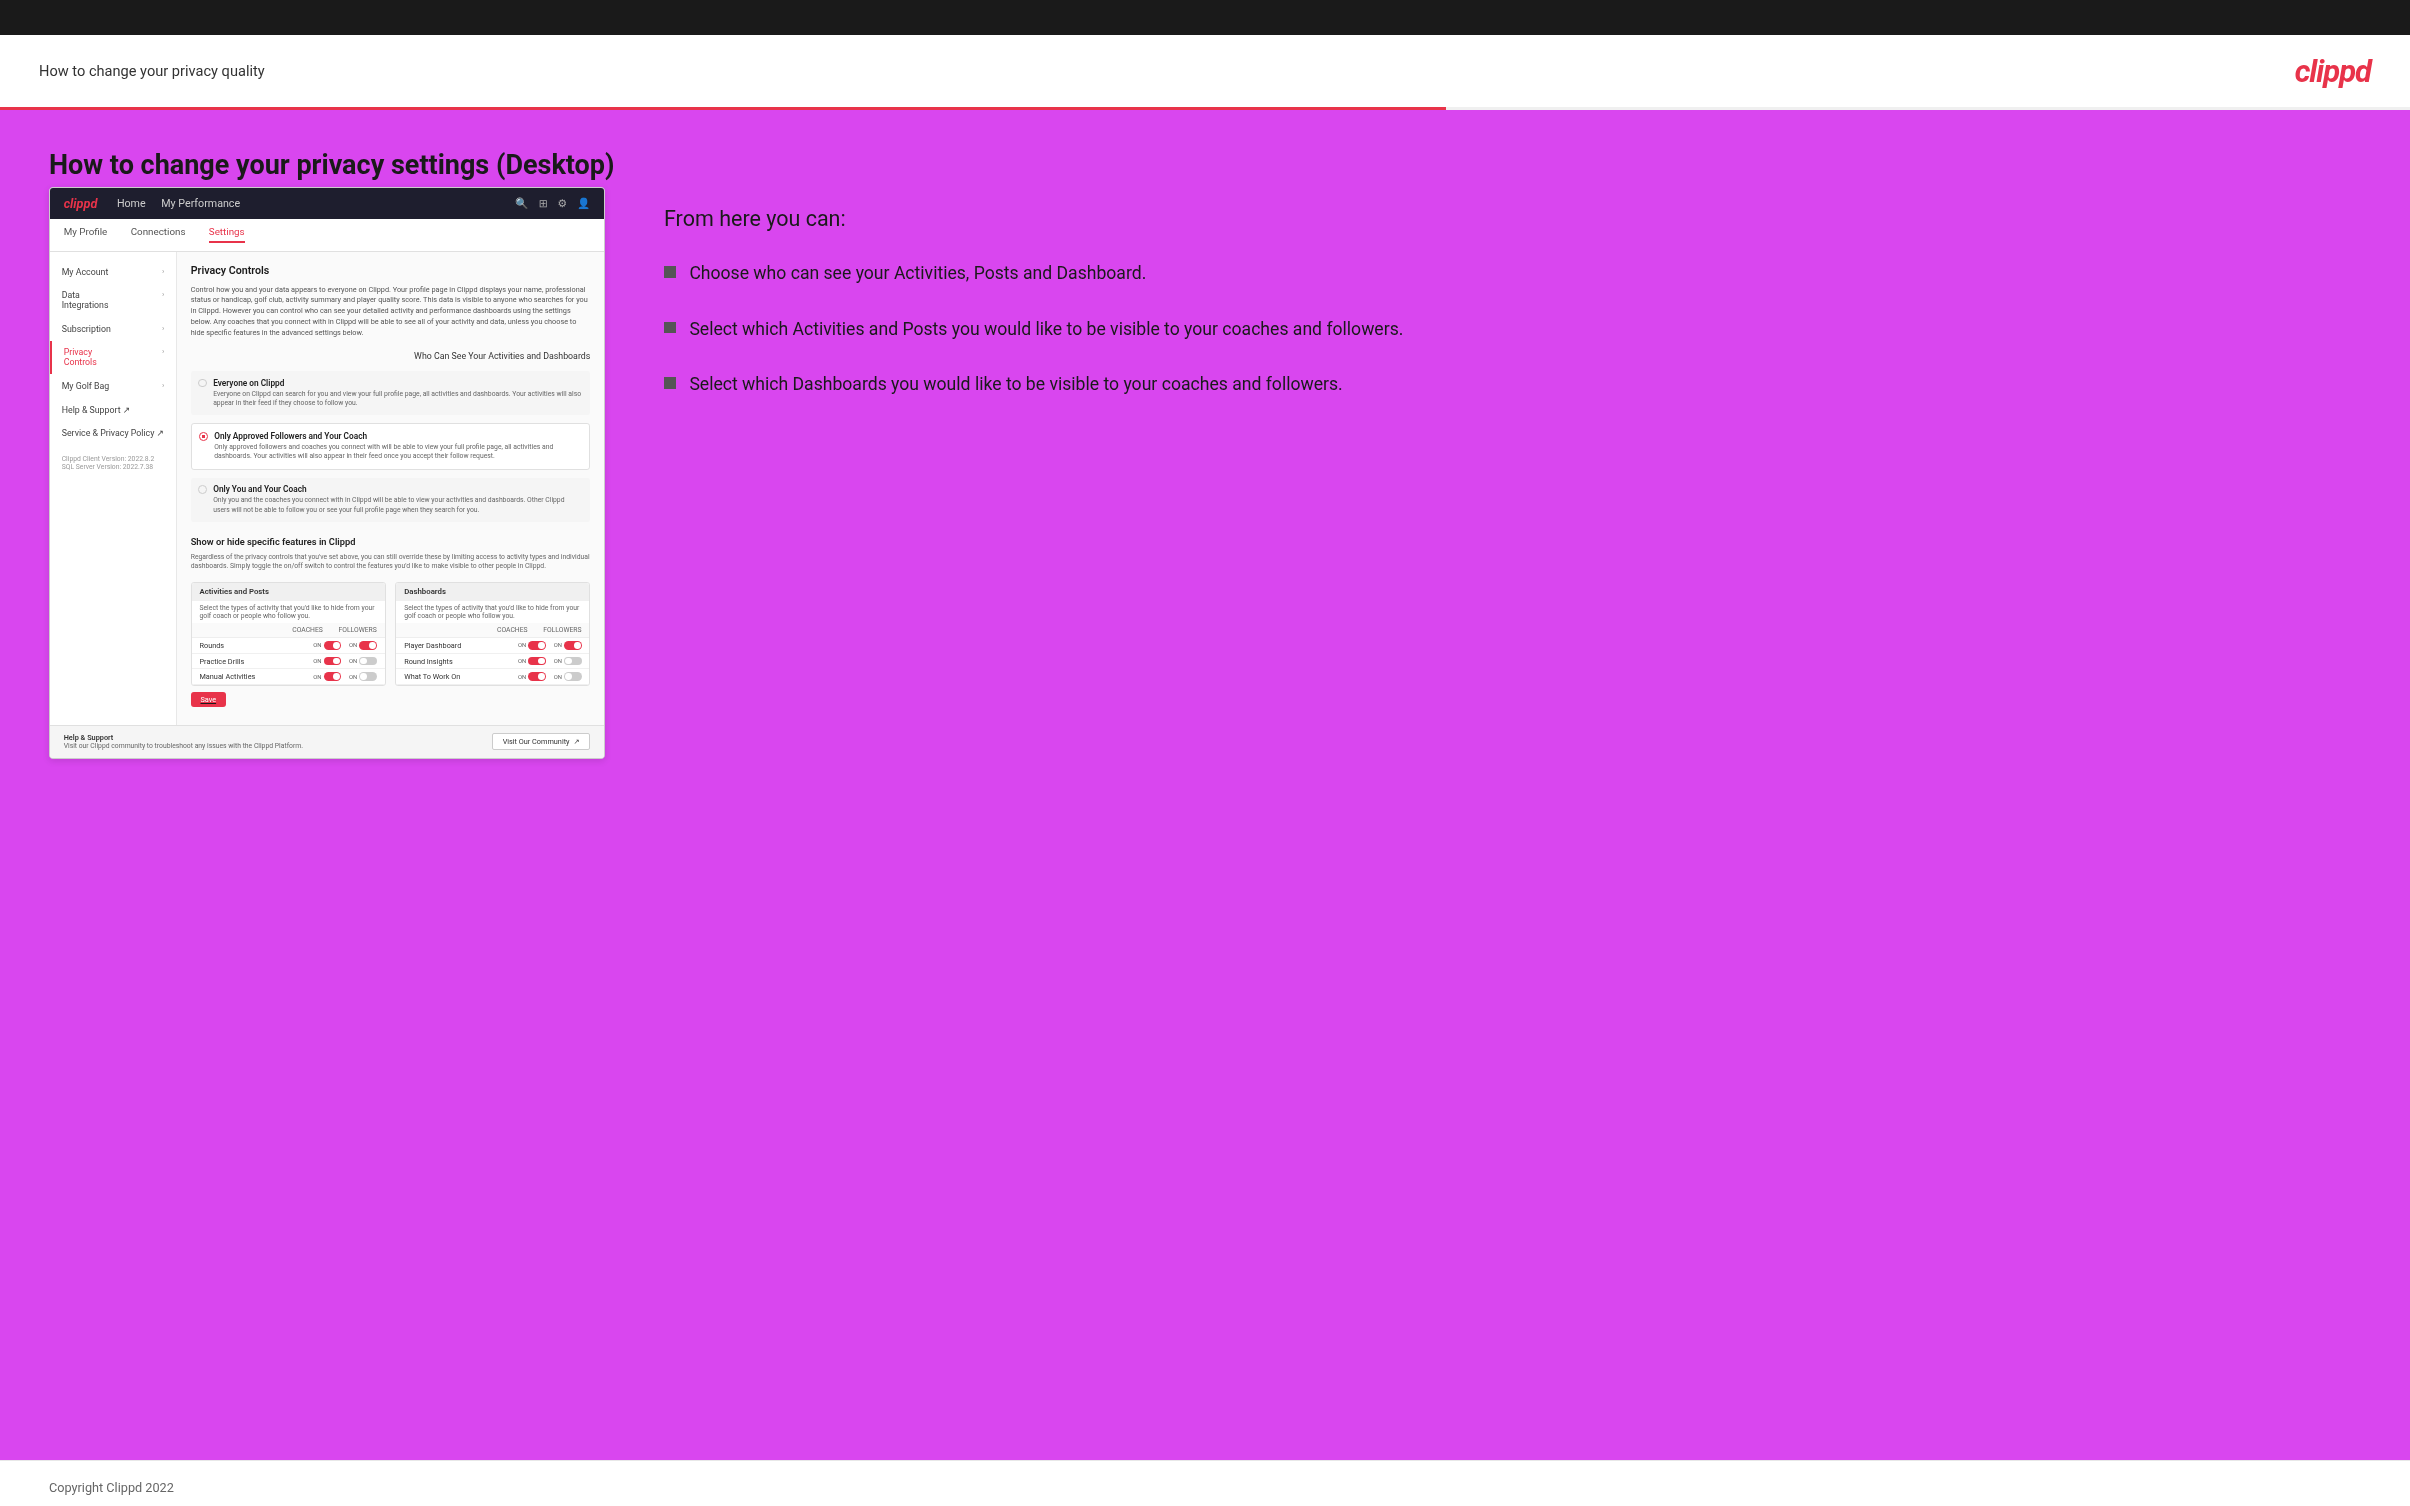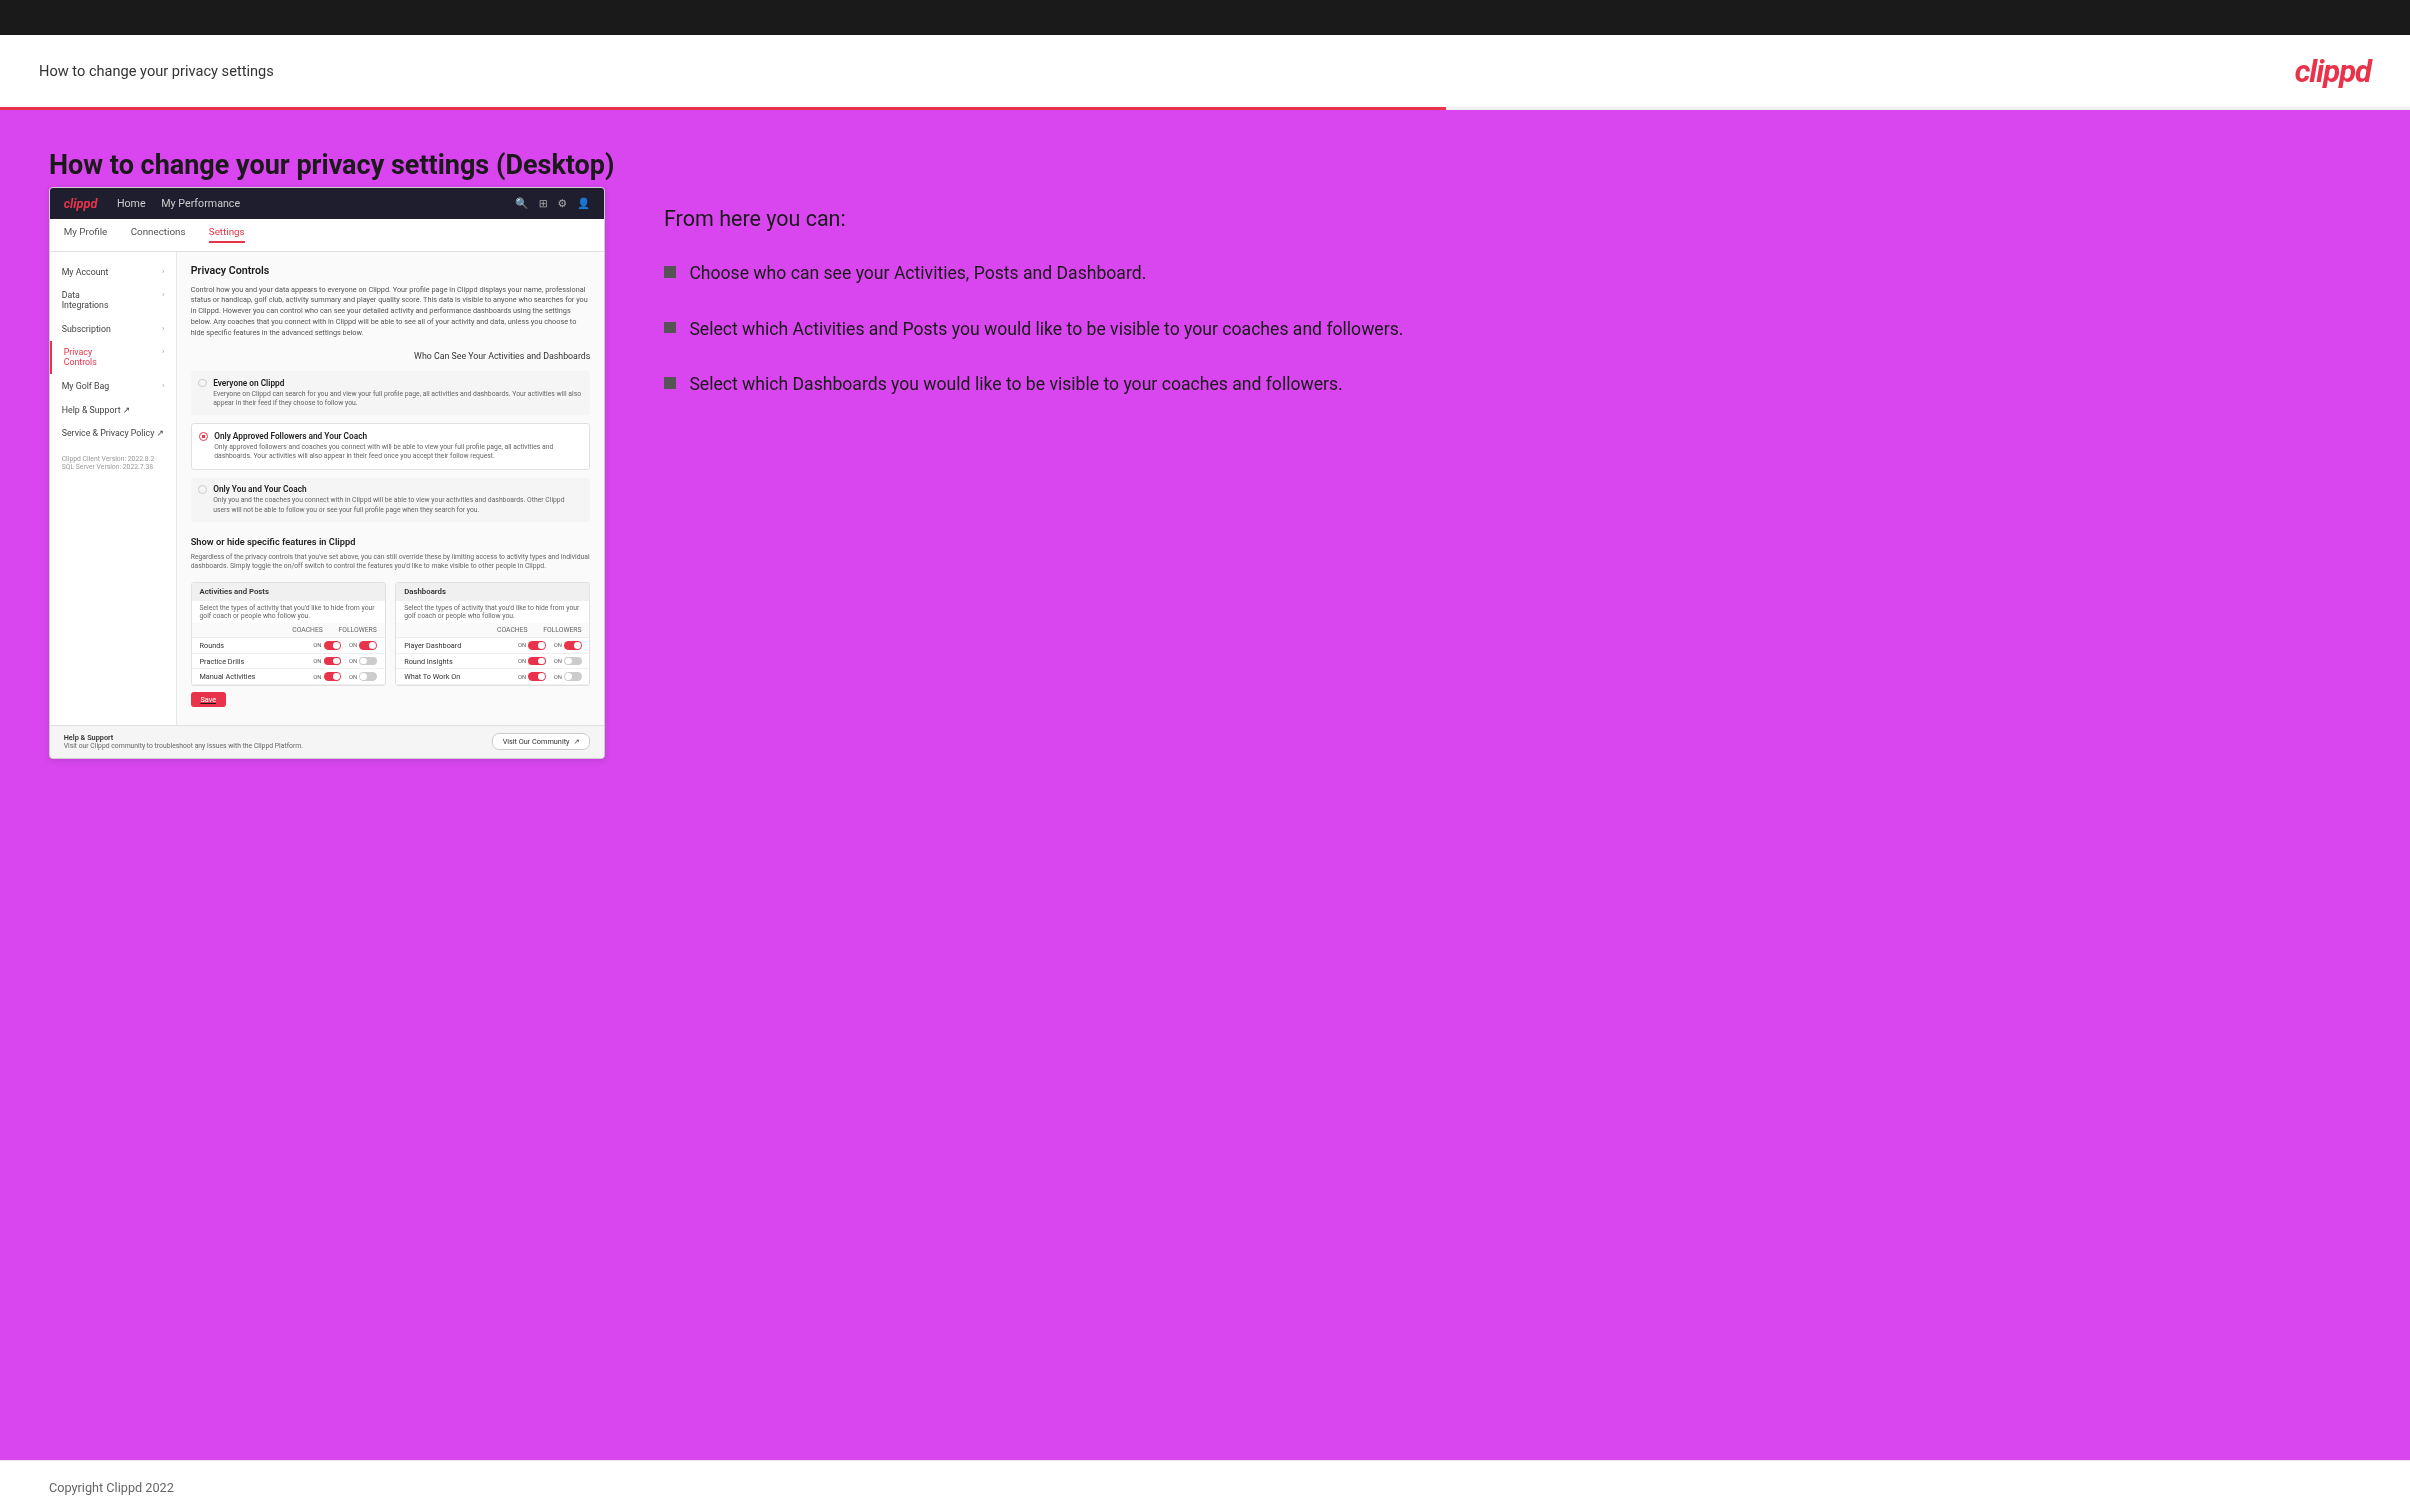--- a/index.html
+++ b/index.html
@@ -374,21 +374,21 @@
     .mockup-help-desc {
       font-size: 6.8px;
       color: #666;
     }
     .mockup-visit-btn {
       background: #fff;
       border: 1px solid #ccc;
       padding: 2.9px 9.8px;
       font-size: 7.3px;
       color: #333;
-      border-radius: 7px;
+      border-radius: 2px;
       display: flex;
       align-items: flex-end;
       gap: 3.9px;
     }
 
     
     .right-panel {
       flex: 1;
       padding-top: 19.5px;
     }
@@ -432,21 +432,21 @@
       font-size: 12.7px;
       color: #666;
     }
   </style>
 </head>
 <body>
 
 <div class="top-bar"></div>
 
 <div class="header">
-  <span class="header-title">How to change your privacy settings</span>
+  <span class="header-title">How to change your privacy quality</span>
   <span class="logo">clippd</span>
 </div>
 
 <div class="header-divider"></div>
 
 <div class="main-content">
   <h1 class="page-heading">How to change your privacy settings (Desktop)</h1>
 
   <div class="content-layout">
 

